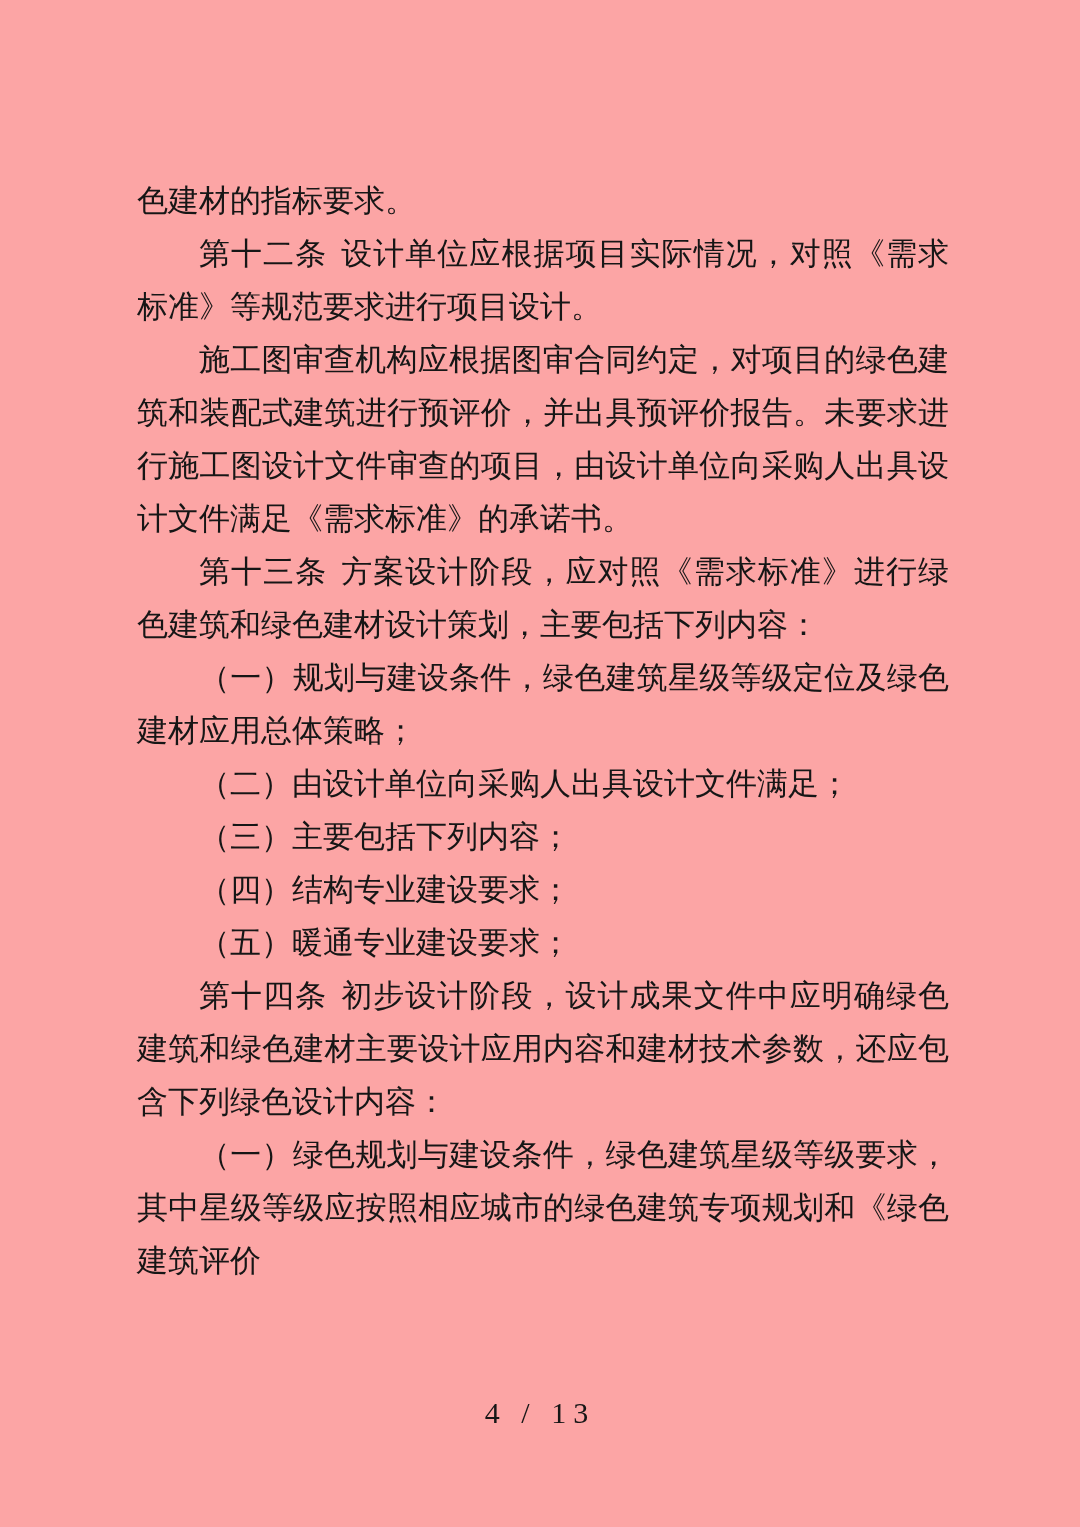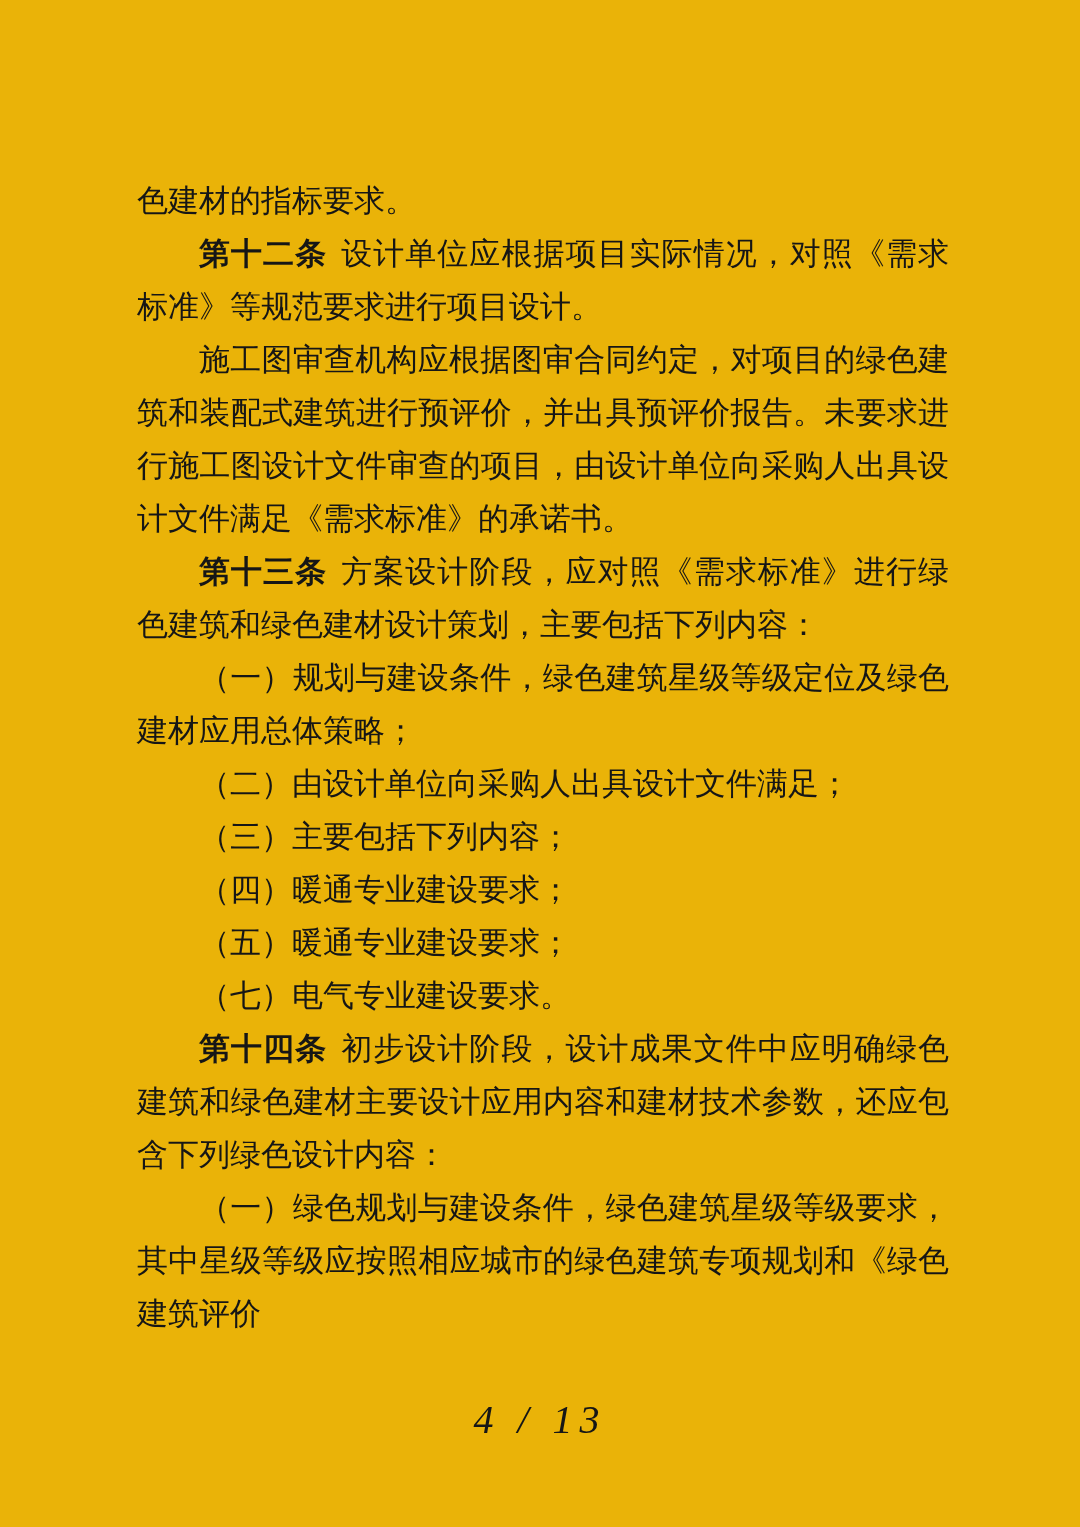--- a/index.html
+++ b/index.html
@@ -3,21 +3,21 @@
 <meta charset="utf-8">
 <style>
   * { margin: 0; padding: 0; box-sizing: border-box; }
   html, body { background: #ffffff; }
 
   .page {
     position: relative;
     width: 1080px;
     height: 1527px;
     margin: 0 auto;
-    background: #eab308;
+    background: #fca5a5;
     color: #161616;
     font-family: "Liberation Serif", "DejaVu Serif", serif;
     overflow: hidden;
   }
 
   .doc-body {
     position: absolute;
     left: 137px;
     top: 174px;
     width: 812px;
@@ -31,34 +31,33 @@
 
   .doc-body p {
     text-indent: 2em;
   }
 
   .doc-body p.continuation {
     text-indent: 0;
   }
 
   .article-num {
-    font-weight: bold;
+    font-weight: normal;
     margin-right: 0.45em;
   }
 
   .page-footer {
     position: absolute;
     left: 0;
     right: 0;
     top: 1396px;
     text-align: center;
-    font-size: 40px;
+    font-size: 30px;
     letter-spacing: 7px;
     color: #161616;
-    font-style: italic;
   }
 </style>
 </head>
 <body>
 
 <div class="page">
 
   <div class="doc-body">
 
     <p class="continuation">色建材的指标要求。</p>
@@ -68,26 +67,25 @@
     <p>施工图审查机构应根据图审合同约定，对项目的绿色建筑和装配式建筑进行预评价，并出具预评价报告。未要求进行施工图设计文件审查的项目，由设计单位向采购人出具设计文件满足《需求标准》的承诺书。</p>
 
     <p><span class="article-num">第十三条</span><span>方案设计阶段，应对照《需求标准》进行绿色建筑和绿色建材设计策划，主要包括下列内容：</span></p>
 
     <p>（一）规划与建设条件，绿色建筑星级等级定位及绿色建材应用总体策略；</p>
 
     <p>（二）由设计单位向采购人出具设计文件满足；</p>
 
     <p>（三）主要包括下列内容；</p>
 
-    <p>（四）暖通专业建设要求；</p>
+    <p>（四）结构专业建设要求；</p>
 
     <p>（五）暖通专业建设要求；</p>
 
 
-    <p>（七）电气专业建设要求。</p>
 
     <p><span class="article-num">第十四条</span><span>初步设计阶段，设计成果文件中应明确绿色建筑和绿色建材主要设计应用内容和建材技术参数，还应包含下列绿色设计内容：</span></p>
 
     <p>（一）绿色规划与建设条件，绿色建筑星级等级要求，其中星级等级应按照相应城市的绿色建筑专项规划和《绿色建筑评价</p>
 
   </div>
 
   <div class="page-footer">4 / 13</div>
 
 </div>

